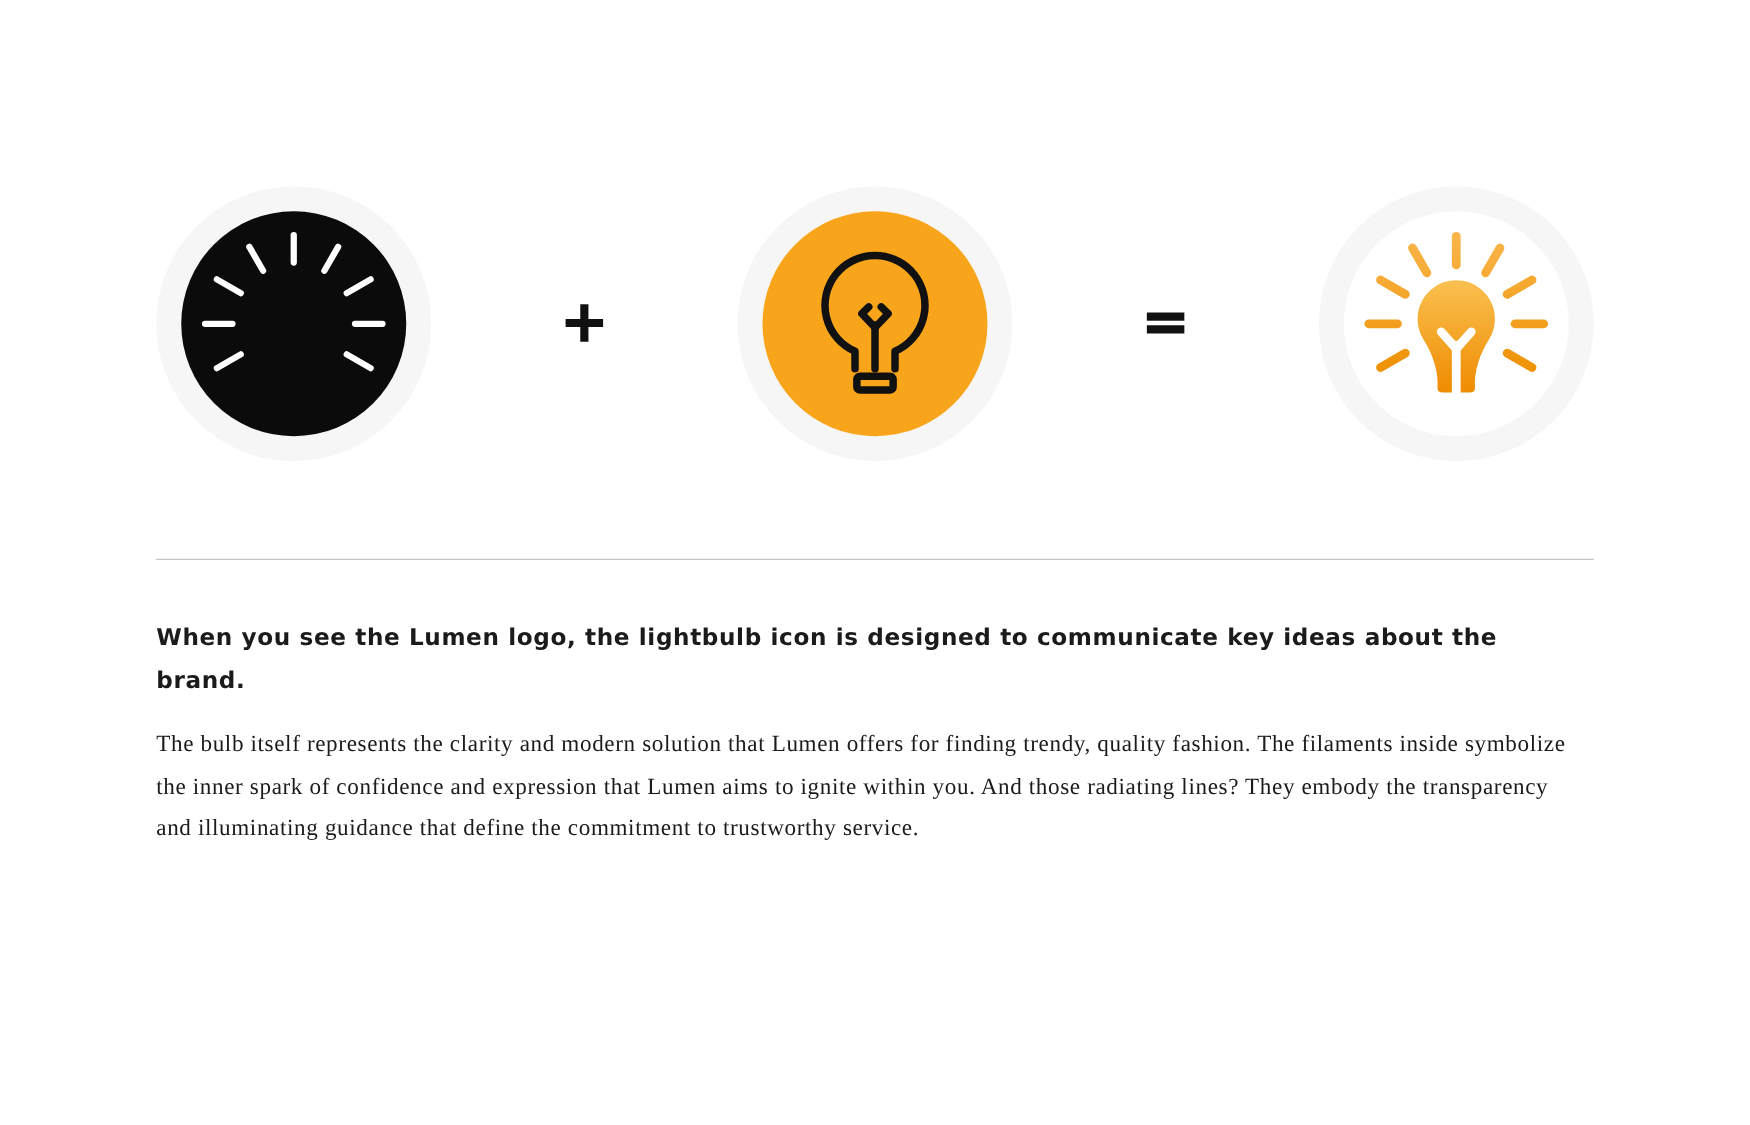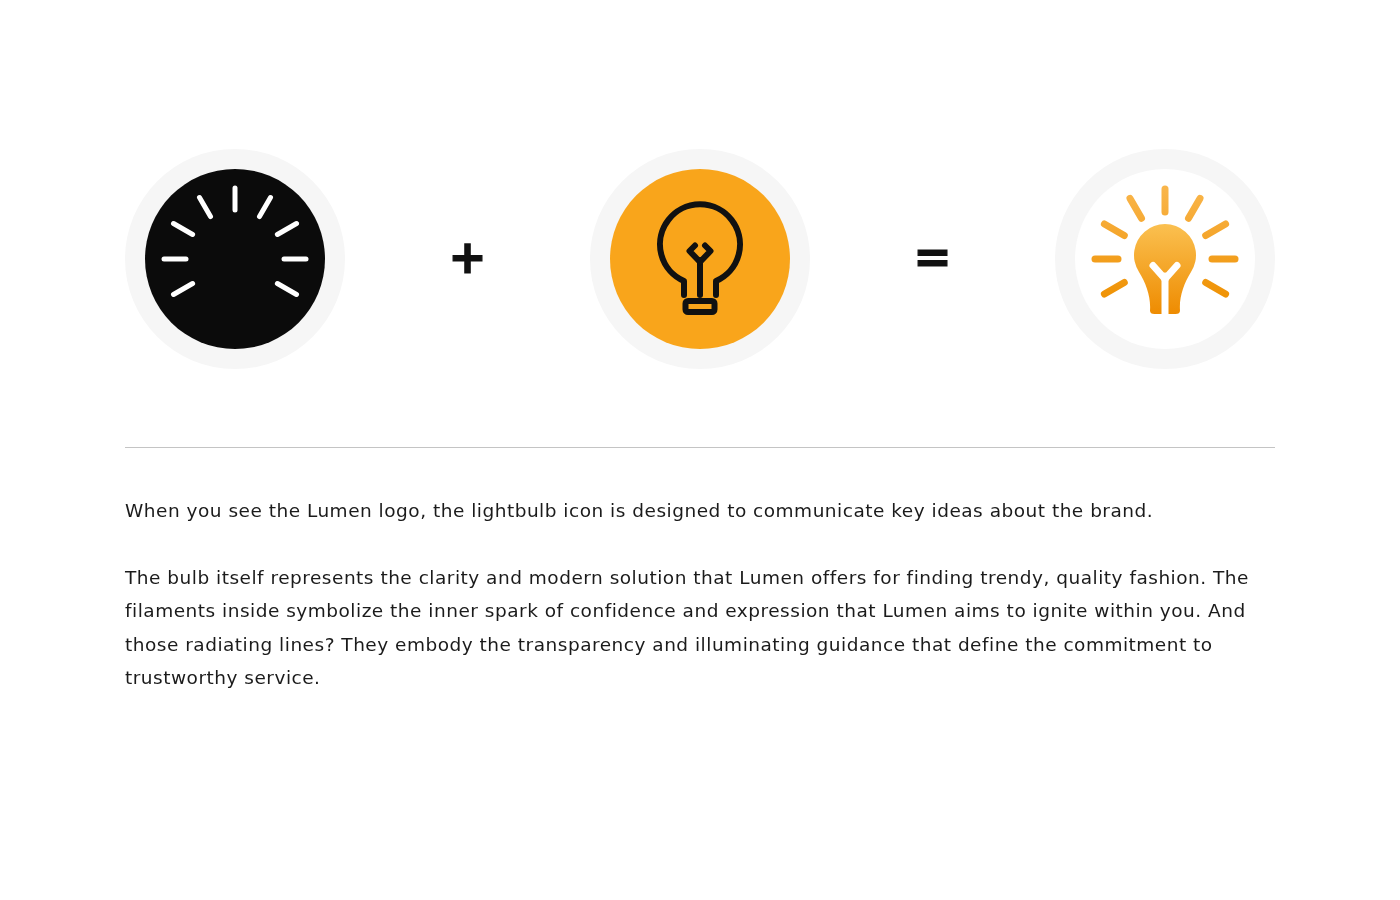--- a/index.html
+++ b/index.html
@@ -50,22 +50,22 @@
     width: 1150px;
     margin-top: 78px;
   }
   .copy p {
     color: var(--c-text_dark, #1B1B1B);
     font-size: 18.5px;
     line-height: 33.5px;
     letter-spacing: 0.5px;
     max-width: 1140px;
   }
-  .copy .intro { margin-top: 46px; }
-  .copy .body  { margin-top: 33px; }
+  .copy .intro { margin-top: 46px; font-weight: bold; }
+  .copy .body  { margin-top: 19px; font-family: Liberation Serif, serif; }
 </style>
 </head>
 <body>
 
 <main class="section">
 
   <div class="equation">
 
     <svg class="badge" viewBox="0 0 220 220" role="img">
       <circle cx="110" cy="110" r="110" style="fill:var(--c-halo_gray, #F6F6F6)"></circle>

